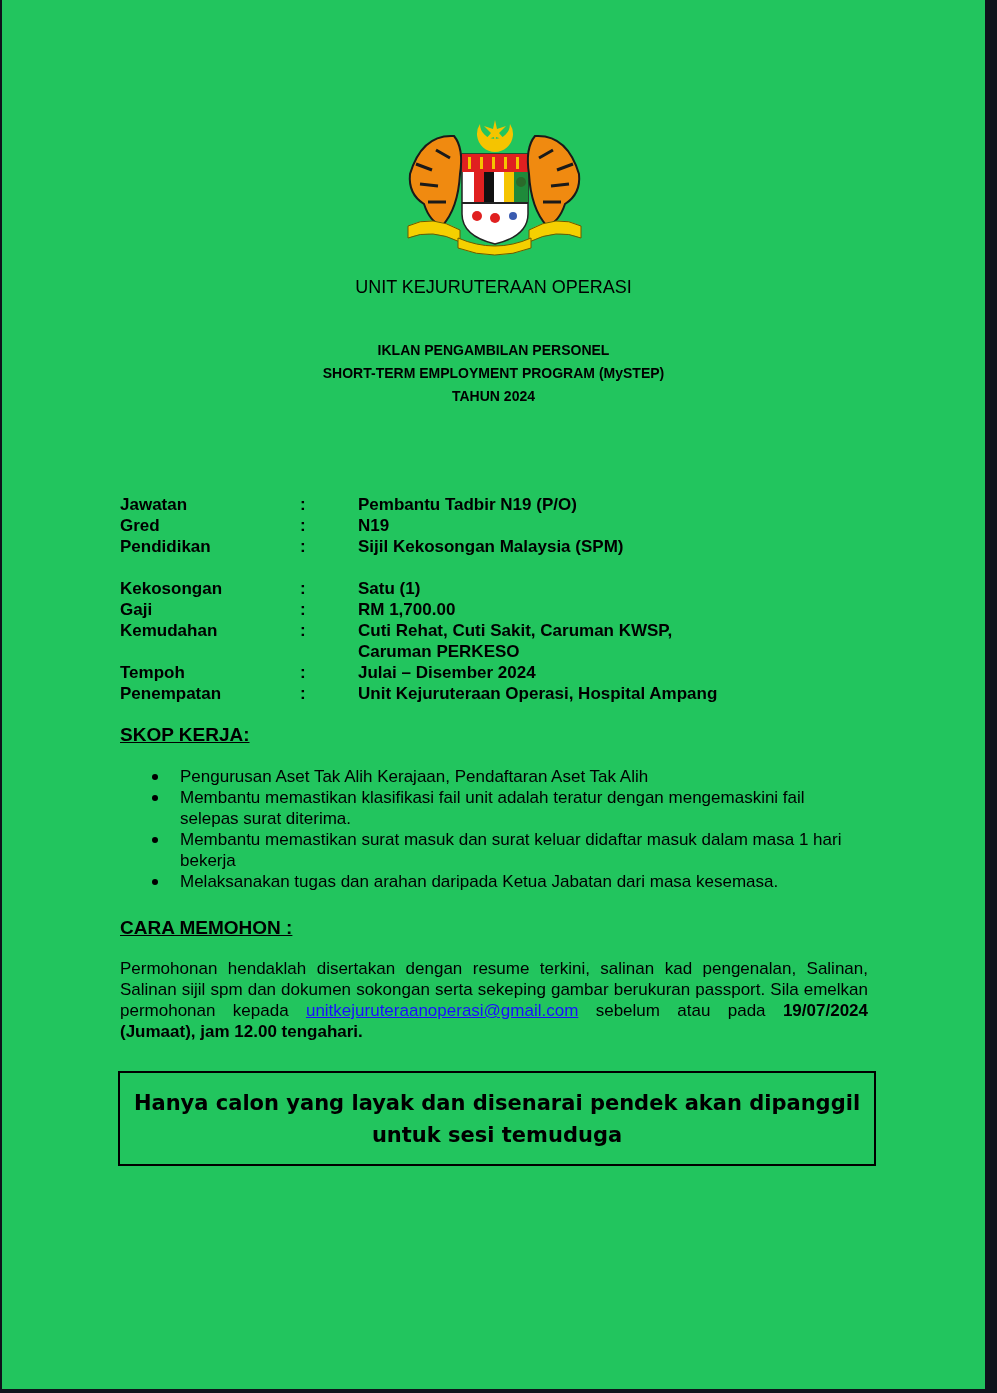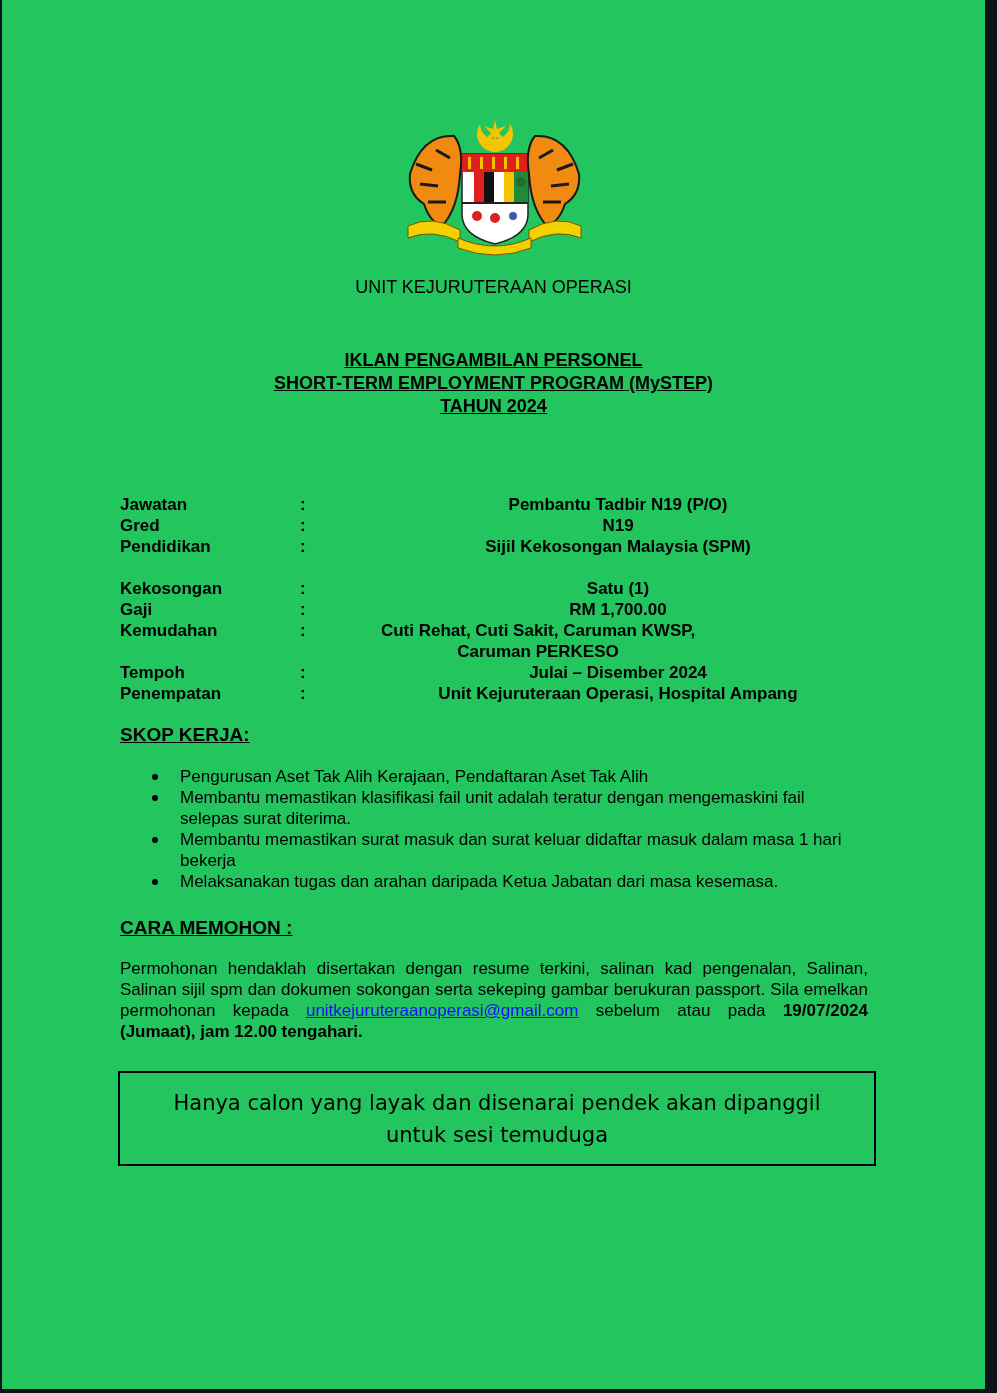--- a/index.html
+++ b/index.html
@@ -26,44 +26,43 @@
       position: absolute;
       left: 0; width: 983px;
       text-align: center;
     }
     .org {
       top: 276px;
       font-size: 18px;
       line-height: 22px;
     }
     .title {
-      top: 349px;
-      font-size: 18px;
+      top: 339px;
+      font-size: 14px;
       line-height: 23px;
       font-weight: bold;
-      text-decoration: underline;
     }
     .intro {
       position: absolute;
       left: 118px; top: 433px;
       width: 745px;
       font-size: 17px;
       line-height: 20px;
     }
     .details {
       position: absolute;
       left: 118px;
       font-size: 17px;
       line-height: 21px;
       font-weight: bold;
     }
     .details .row { display: flex; }
     .details .lbl { width: 180px; }
     .details .col { width: 58px; }
-    .details .val { width: 520px; text-align: center; }
+    .details .val { width: 520px; }
     .d1 { top: 494px; }
     .d2 { top: 578px; }
     .heading {
       position: absolute;
       left: 118px;
       font-size: 19px;
       font-weight: bold;
       text-decoration: underline;
     }
     .h-skop { top: 724px; }
@@ -100,21 +99,21 @@
     .para b { font-weight: bold; }
     .notice {
       position: absolute;
       left: 116px; top: 1071px;
       width: 754px; height: 91px;
       border: 2.5px solid #000;
       box-sizing: content-box;
       display: flex; align-items: center; justify-content: center;
       text-align: center;
       font-family: "DejaVu Sans", sans-serif;
-      font-weight: normal;
+      font-weight: bold;
       font-size: 21px;
       line-height: 32px;
     }
   </style>
 </head>
 <body>
 
 <div class="page">
 
   <div class="crest">

